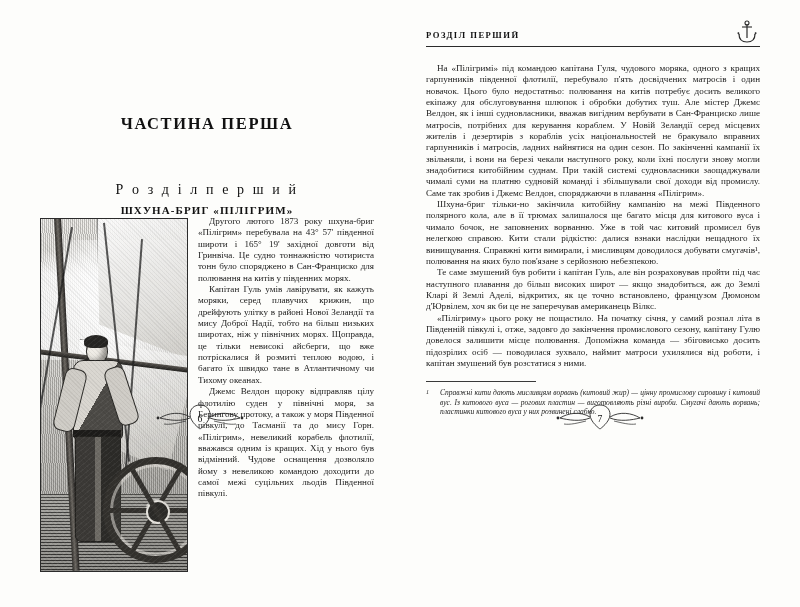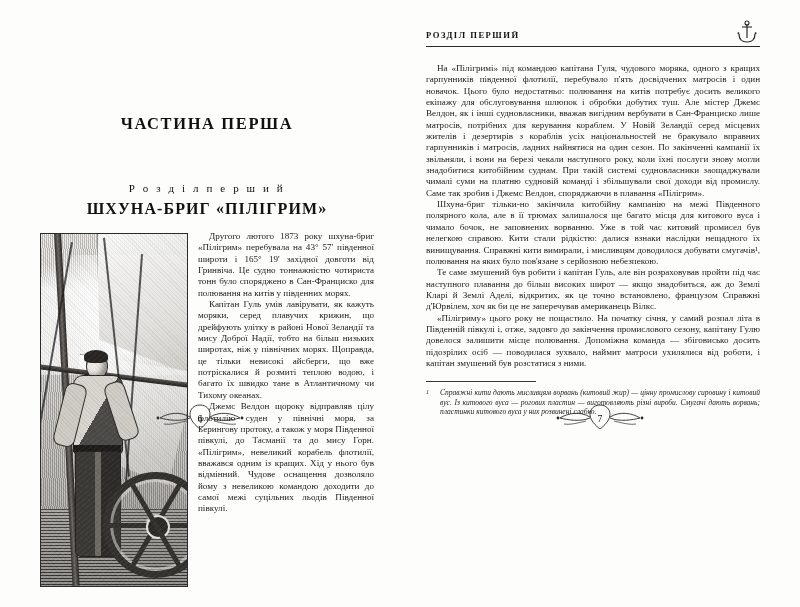--- a/index.html
+++ b/index.html
@@ -39,31 +39,30 @@
     text-align: center;
     font-size: 16.5px;
     letter-spacing: 1.6px;
     font-weight: bold;
     margin-top: 78px;
     margin-bottom: 48px;
     color: #111;
   }
   .chapter-num {
     text-align: center;
-    font-size: 11px;
+    font-size: 14px;
     letter-spacing: 2.6px;
     margin-bottom: 6px;
     color: #111;
   }
   .chapter-title {
     text-align: center;
-    font-size: 16px;
+    font-size: 11px;
     font-weight: bold;
     letter-spacing: 1.1px;
-    margin-bottom: 13px;
     color: #111;
   }
   .text-col {
     font-size: 9.1px;
     line-height: 11.35px;
     text-align: justify;
     text-justify: inter-word;
     hyphens: auto;
     color: #1a1a1a;
   }
@@ -387,21 +386,21 @@
         <path d="M8 7 h10" stroke="#2b2b2b" stroke-width="1.1"></path>
         <path d="M5 14 C5 20 9 22 13 22 C17 22 21 20 21 14" fill="none" stroke="#2b2b2b" stroke-width="1.2"></path>
         <path d="M3 13 l2.5 2 l-0.5 -3 Z" fill="#2b2b2b"></path>
         <path d="M23 13 l-2.5 2 l0.5 -3 Z" fill="#2b2b2b"></path>
       </svg>
     </div>
 
     <div class="text-col right-text">
       <p>На «Пілігримі» під командою капітана Гуля, чудового моряка, одного з кращих гарпунників південної флотилії, перебувало п'ять досвідчених матросів і один новачок. Цього було недостатньо: полювання на китів потребує досить великого екіпажу для обслуговування шлюпок і обробки добутих туш. Але містер Джемс Велдон, як і інші судновласники, вважав вигідним вербувати в Сан-Франциско лише матросів, потрібних для керування кораблем. У Новій Зеландії серед місцевих жителів і дезертирів з кораблів усіх національностей не бракувало вправних гарпунників і матросів, ладних найнятися на один сезон. По закінченні кампанії їх звільняли, і вони на березі чекали наступного року, коли їхні послуги знову могли знадобитися китобійним суднам. При такій системі судновласники заощаджували чималі суми на платню судновій команді і збільшували свої доходи від промислу. Саме так зробив і Джемс Велдон, споряджаючи в плавання «Пілігрим».</p>
       <p>Шхуна-бриг тільки-но закінчила китобійну кампанію на межі Південного полярного кола, але в її трюмах залишалося ще багато місця для китового вуса і чимало бочок, не заповнених ворванню. Уже в той час китовий промисел був нелегкою справою. Кити стали рідкістю: далися взнаки наслідки нещадного їх винищування. Справжні кити вимирали, і мисливцям доводилося добувати смугачів¹, полювання на яких було пов'язане з серйозною небезпекою.</p>
-      <p>Те саме змушений був робити і капітан Гуль, але він розраховував пройти під час наступного плавання до більш високих широт — якщо знадобиться, аж до Землі Кларі й Землі Аделі, відкритих, як це точно встановлено, французом Справжні д'Юрвілем, хоч як би це не заперечував американець Вілкс.</p>
+      <p>Те саме змушений був робити і капітан Гуль, але він розраховував пройти під час наступного плавання до більш високих широт — якщо знадобиться, аж до Землі Кларі й Землі Аделі, відкритих, як це точно встановлено, французом Дюмоном д'Юрвілем, хоч як би це не заперечував американець Вілкс.</p>
       <p>«Пілігриму» цього року не пощастило. На початку січня, у самий розпал літа в Південній півкулі і, отже, задовго до закінчення промислового сезону, капітану Гулю довелося залишити місце полювання. Допоміжна команда — збіговисько досить підозрілих осіб — поводилася зухвало, наймит матроси ухилялися від роботи, і капітан змушений був розстатися з ними.</p>
     </div>
 
     <div class="footnote-wrap">
       <div class="footnote-rule"></div>
       <div class="footnote">
         <span class="fn-num">1</span>
         <span class="fn-body">Справжні кити дають мисливцям ворвань (китовий жир) — цінну промислову сировину і китовий вус. Із китового вуса — рогових пластин — виготовляють різні вироби. Смугачі дають ворвань; пластинки китового вуса у них розвинені слабко.</span>
       </div>
     </div>

